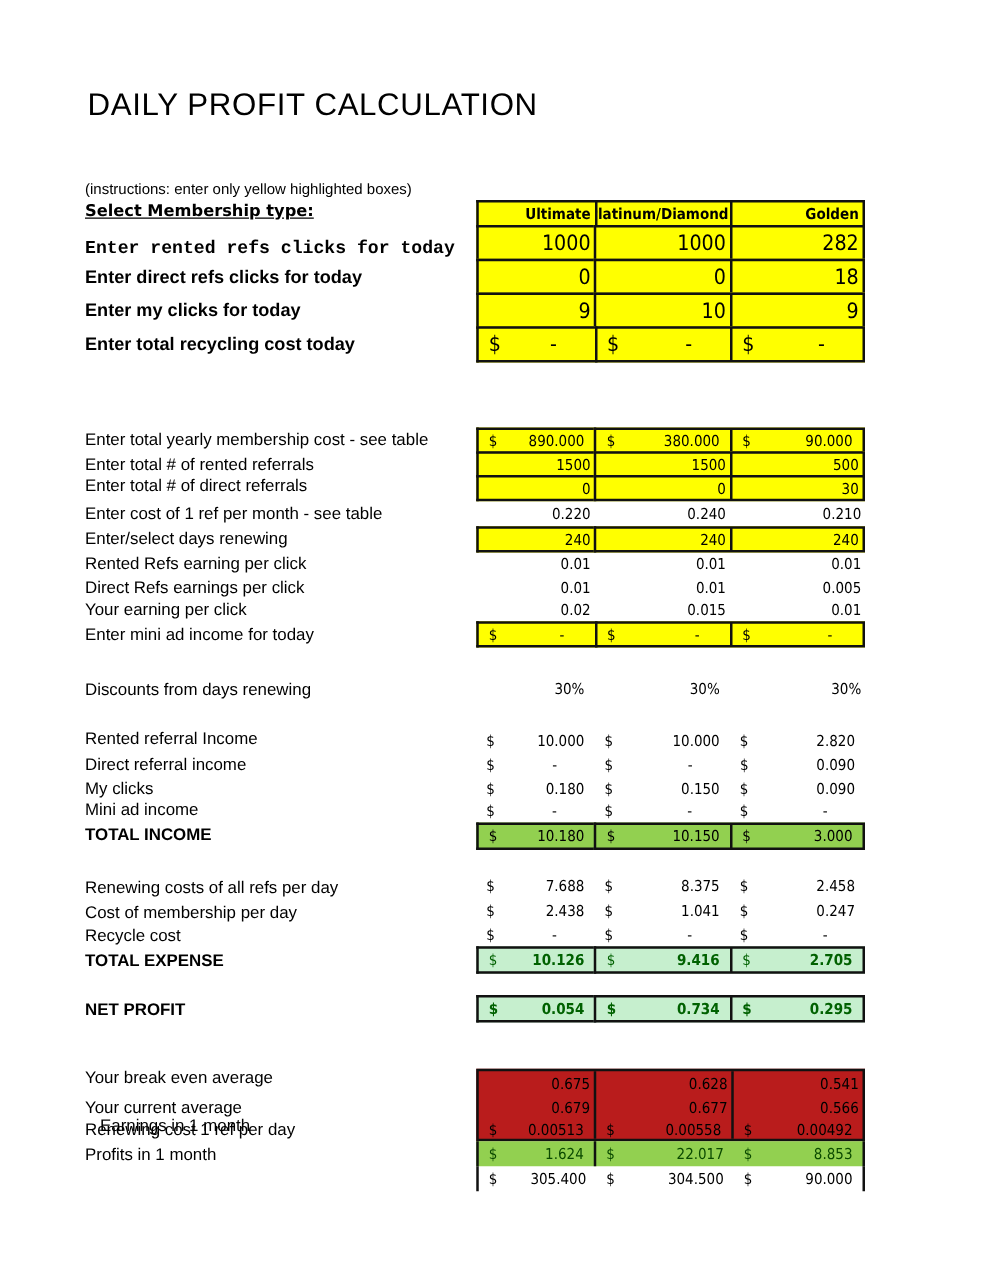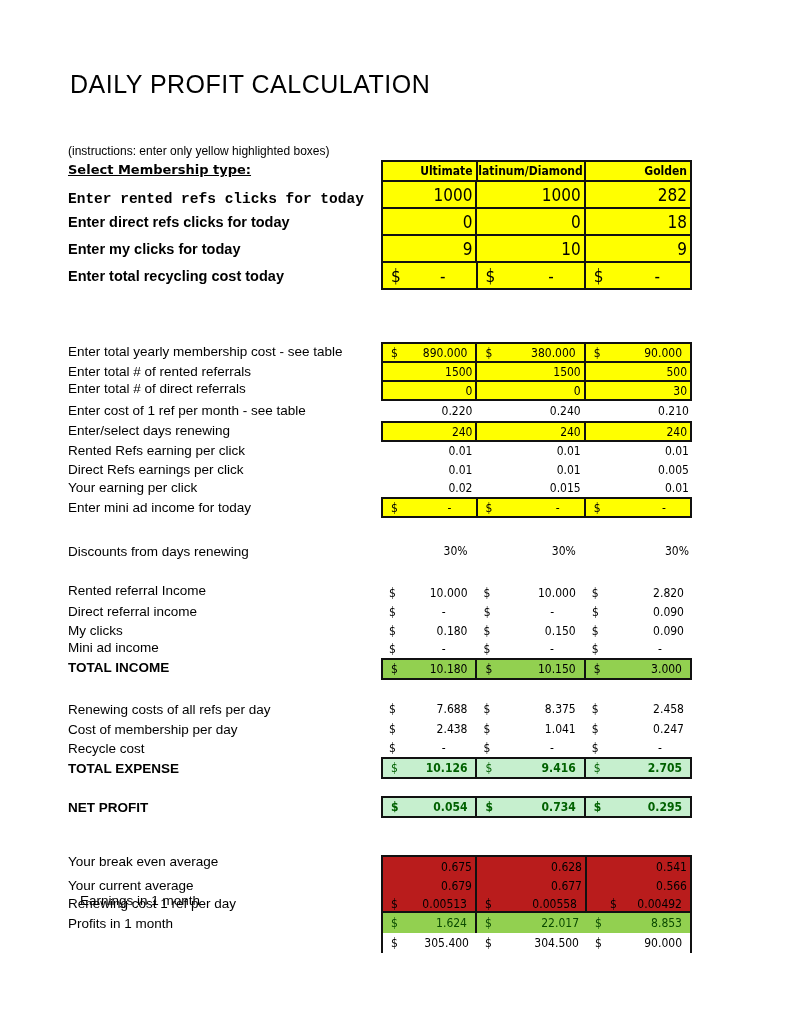--- a/index.html
+++ b/index.html
@@ -425,21 +425,21 @@
         <span class="v">0.628</span>
       </div>
     <div class="cell" style="height:19px;">
         <span class="v">0.677</span>
       </div>
     <div class="cell pr8" style="height:18px;">
         <span class="cur">$</span>
         <span class="v">0.00558</span>
       </div>
   </div>
-  <div style="width:103px;box-sizing:border-box;padding-left:15px;">
+  <div style="width:103px;box-sizing:border-box;">
     <div class="cell" style="height:19px;">
         <span class="v">0.541</span>
       </div>
     <div class="cell" style="height:19px;">
         <span class="v">0.566</span>
       </div>
     <div class="cell pr8" style="height:18px;">
         <span class="cur">$</span>
         <span class="v">0.00492</span>
       </div>

